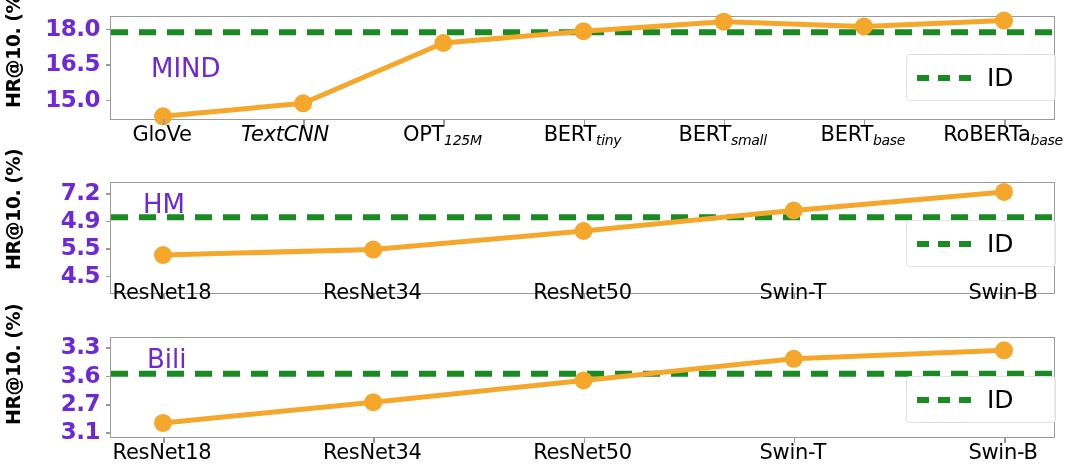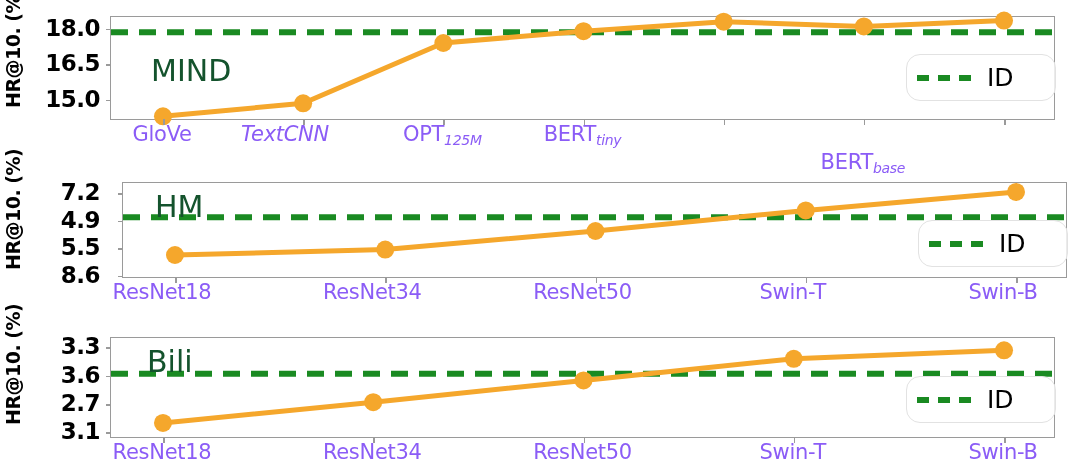--- a/index.html
+++ b/index.html
@@ -26,64 +26,64 @@
     letter-spacing:-0.5px;
   }
   .panel-1 .ylabel{top:38px;}
   .panel-2 .ylabel{top:40px;}
   .panel-3 .ylabel{top:35px;}
 
   
   .yticks{position:absolute;width:78px;left:22px;}
   .ytick{
     position:absolute;right:0;
-    font-size:23px;font-weight:700;color:#000000;
+    font-size:23px;font-weight:700;color:#6d28d9;
     line-height:1;white-space:nowrap;
     transform:translateY(-50%);
     letter-spacing:-0.5px;
   }
 
   
   .plot{
     position:absolute;
     border:1.6px solid #9a9a9a;
     background:#fff;
     box-sizing:border-box;
     overflow:visible;
   }
   .plot svg{position:absolute;left:0;top:0;overflow:visible;}
 
   
   .ptitle{
     position:absolute;
-    font-size:30px;
+    font-size:26px;
     font-weight:400;
-    color:#14532d;
+    color:#6d28d9;
     white-space:nowrap;
     letter-spacing:0px;
   }
 
   
   .xticks{position:absolute;left:0;width:1080px;height:34px;}
   .xtick{
     position:absolute;
     transform:translateX(-50%);
     font-size:21px;
-    color:#8b5cf6;
+    color:#000000;
     white-space:nowrap;
     letter-spacing:-0.3px;
   }
   .xtick sub{font-size:14px;font-style:italic;vertical-align:baseline;position:relative;top:4px;}
 
   
   .legend{
     position:absolute;
     box-sizing:border-box;
     border:1px solid #e2e2e2;
-    border-radius:14px;
+    border-radius:4px;
     background:rgba(255,255,255,0.80);
     display:flex;
     align-items:center;
     padding:0 10px;
   }
   .legend-dash{
     width:54px;height:0;
     border-top:6px dashed #1a8a22;
     margin-right:16px;
     flex:0 0 auto;
@@ -133,33 +133,35 @@
         <div class="tickmark tick-x" style="left: 472.5px;"></div>
         <div class="tickmark tick-x" style="left: 612.675px;"></div>
         <div class="tickmark tick-x" style="left: 752.85px;"></div>
         <div class="tickmark tick-x" style="left: 893.025px;"></div>
       </div>
     <div class="xticks" id="xticks-0" style="top: 122px;">
         <div class="xtick" style="left: 161.975px;">GloVe</div>
         <div class="xtick" style="left: 285px; font-style: italic;">TextCNN</div>
         <div class="xtick" style="left: 442.325px;">OPT<sub>125M</sub></div>
         <div class="xtick" style="left: 582.5px;">BERT<sub>tiny</sub></div>
-        <div class="xtick" style="left: 862.85px; margin-top: 28px;">BERT<sub>base</sub></div>
+        <div class="xtick" style="left: 722.675px;">BERT<sub>small</sub></div>
+        <div class="xtick" style="left: 862.85px;">BERT<sub>base</sub></div>
+        <div class="xtick" style="left: 1003.02px;">RoBERTa<sub>base</sub></div>
       </div>
   </div>
 
   <div class="panel panel-2">
     <div class="ylabel">HR@10. (%)</div>
     <div class="yticks" id="yticks-1">
-        <div class="ytick" style="top: 114.571px;">8.6</div>
+        <div class="ytick" style="top: 114.571px;">4.5</div>
         <div class="ytick" style="top: 87.1429px;">5.5</div>
         <div class="ytick" style="top: 59.7143px;">4.9</div>
         <div class="ytick" style="top: 32.2857px;">7.2</div>
       </div>
-    <div class="plot" id="plot-1" style="left: 122px; top: 22px; width: 945px; height: 96px;">
+    <div class="plot" id="plot-1" style="left: 110px; top: 22px; width: 945px; height: 112px;">
         <svg width="945" height="96">
           <line x1="0" x2="945" y1="34.285714285714306" y2="34.285714285714306" stroke="#1a8a22" stroke-width="6" stroke-dasharray="17,11"></line>
           <polyline points="51.975,72.00000000000001 262.2375,66.51428571428572 472.5,47.99999999999997 682.7624999999999,27.428571428571402 893.025,8.914285714285711" fill="none" stroke="#f5a72c" stroke-width="5" stroke-linejoin="round" stroke-linecap="round"></polyline>
           <circle cx="51.975" cy="72.00000000000001" r="9" fill="#f5a72c"></circle>
           <circle cx="262.2375" cy="66.51428571428572" r="9" fill="#f5a72c"></circle>
           <circle cx="472.5" cy="47.99999999999997" r="9" fill="#f5a72c"></circle>
           <circle cx="682.7624999999999" cy="27.428571428571402" r="9" fill="#f5a72c"></circle>
           <circle cx="893.025" cy="8.914285714285711" r="9" fill="#f5a72c"></circle>
         </svg>
       <div class="ptitle" id="ptitle-1" style="left: 32px; top: 6px;">HM</div>

